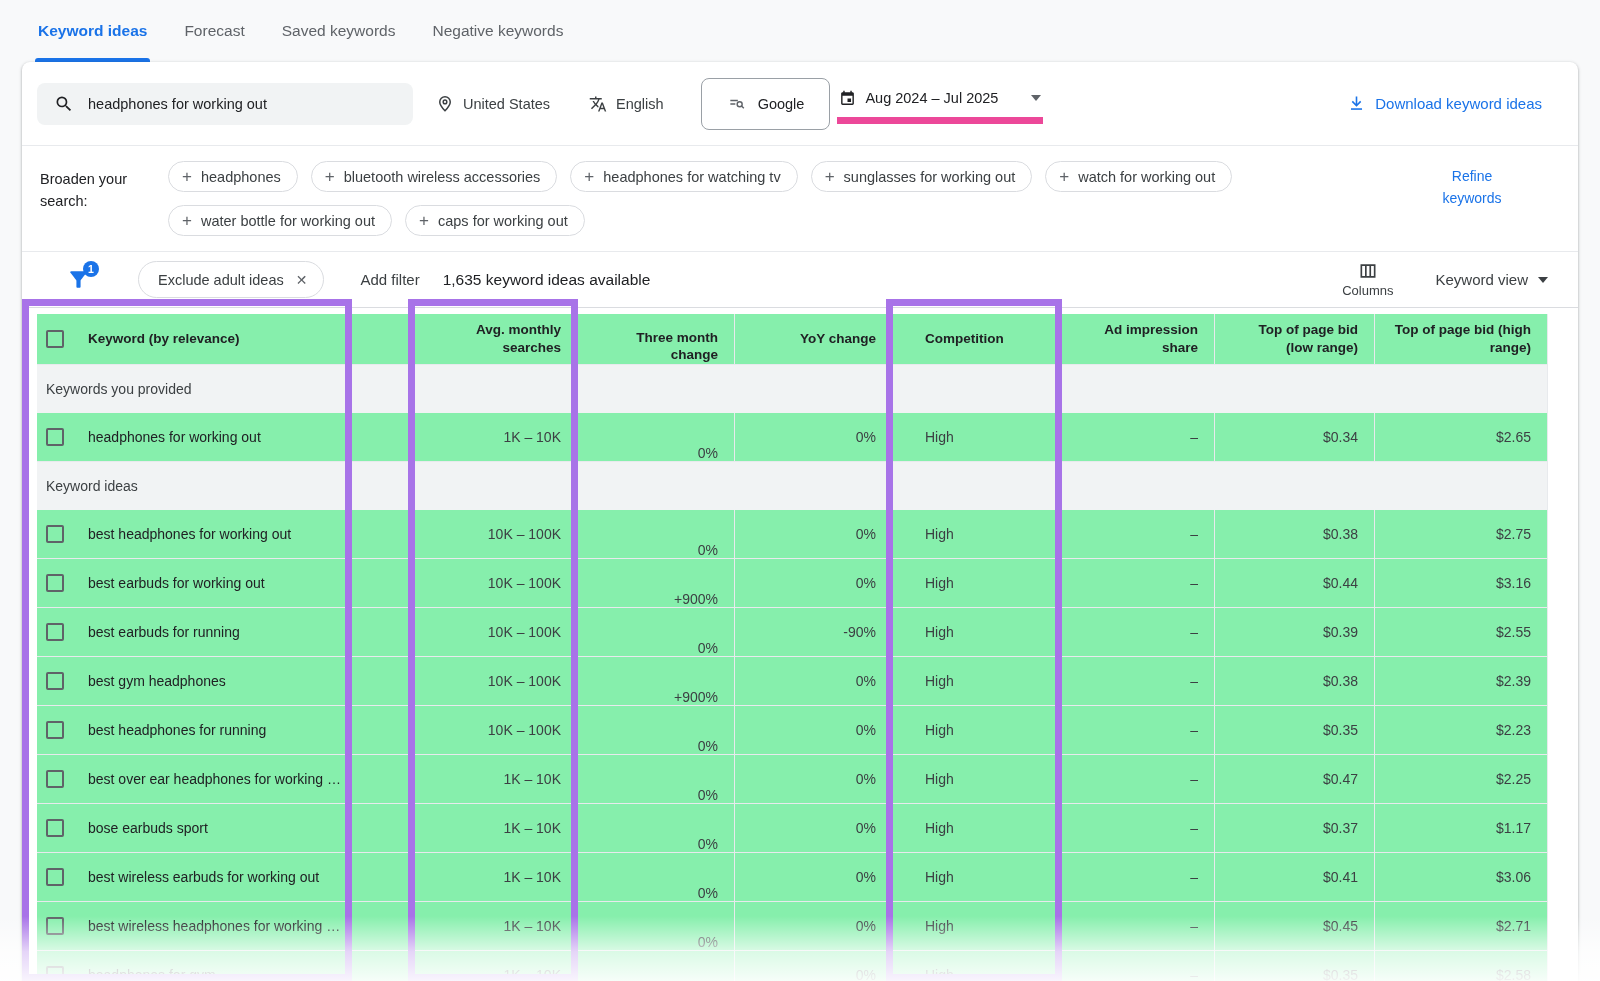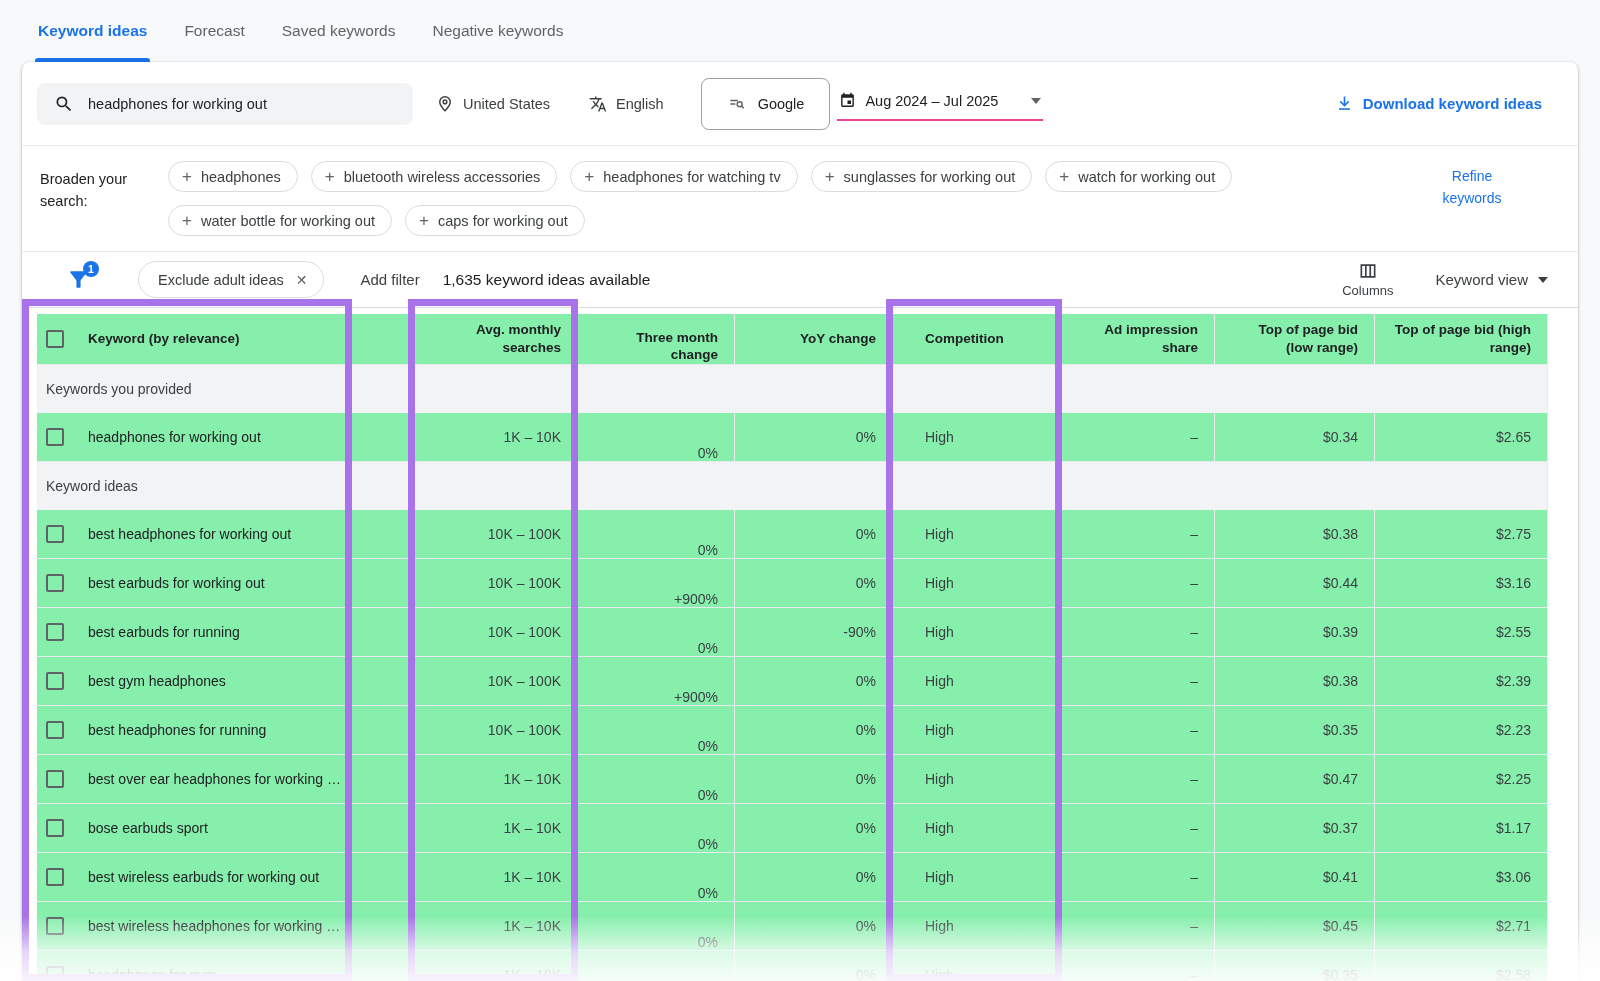--- a/index.html
+++ b/index.html
@@ -27,26 +27,26 @@
   .searchbox { width:376px; height:42px; background:#f1f3f4; border-radius:8px;
     display:flex; align-items:center; gap:14px; padding:0 17px; margin-right:23px;
     font-size:14.5px; color:#202124; }
   .tb-item { display:flex; align-items:center; gap:9px; font-size:14.5px; color:#3c4043; }
   .loc { margin-right:39px;text-align:center; }
   .lang { margin-right:37px; }
   .network-btn { height:52px; border:1px solid #9aa0a6; border-radius:8px;
     display:flex; align-items:center; gap:11px; padding:0 25px; margin-right:7px;
     font-size:14.5px; color:#202124; }
   .daterange { display:flex; align-items:center; gap:9px; font-size:14.5px; color:#202124;
-    padding:6px 2px 10px 2px; border-bottom:2px solid #ec4899; }
+    padding:6px 2px 10px 2px; border-bottom:7px solid #ec4899; }
   .caret { width:0; height:0; border-left:5px solid transparent; border-right:5px solid transparent;
     border-top:6px solid #5f6368; display:inline-block; }
   .daterange .caret { margin-left:24px; }
   .download { margin-left:auto; display:flex; align-items:center; gap:9px;
-    color:#1a73e8; font-size:15px; cursor:pointer;font-weight:bold; }
+    color:#1a73e8; font-size:15px; cursor:pointer; }
 
   
   .broaden { position:relative; display:flex; padding:15px 36px 15px 18px;
     border-bottom:1px solid #e8eaed; min-height:95px; }
   .broaden-label { width:96px; margin-right:32px; font-size:14.5px; color:#202124;
     line-height:1.5; padding-top:8px; }
   .chips { display:flex; flex-wrap:wrap; gap:13px 13px; max-width:1190px; align-content:flex-start; }
   .chip { height:31px; border:1px solid #dadce0; border-radius:16px; background:#fff;
     display:flex; align-items:center; gap:9px; padding:0 16px 0 13px;
     font-size:14.5px; color:#3c4043; cursor:pointer; }

